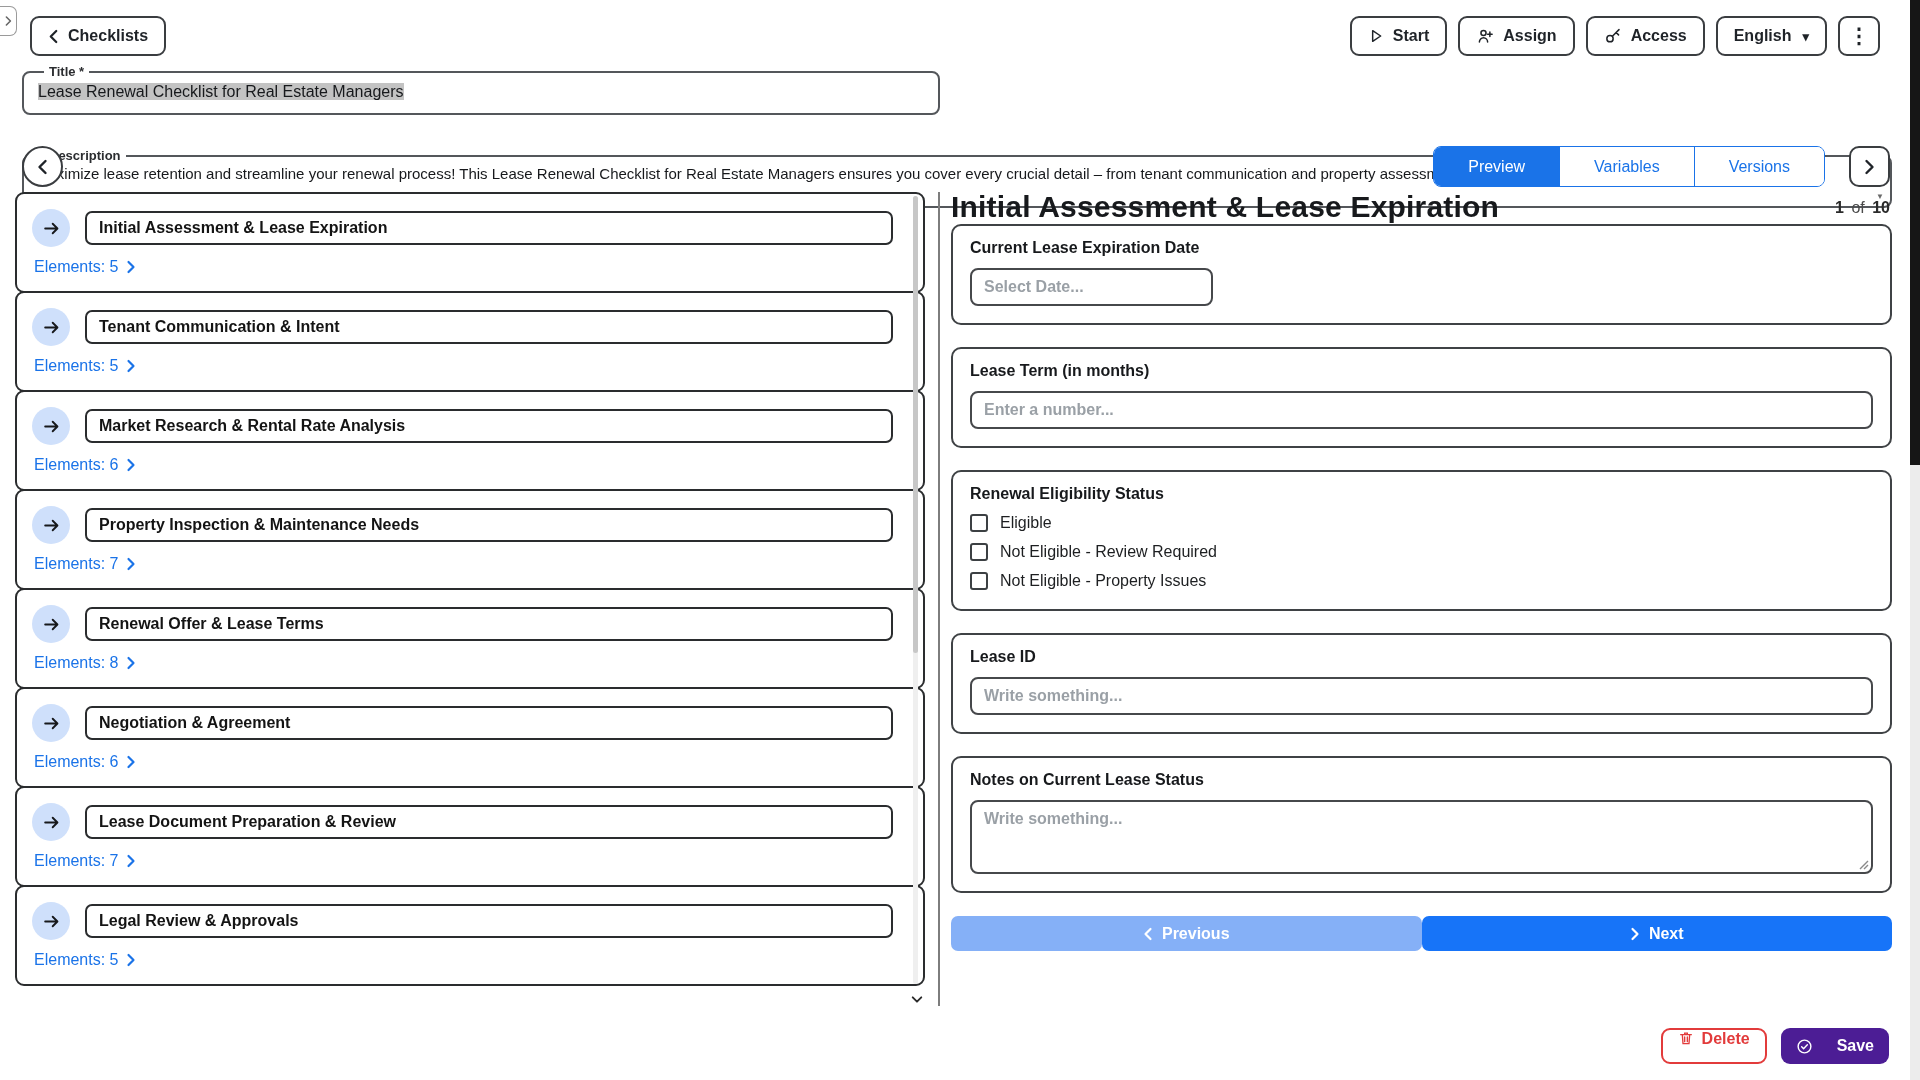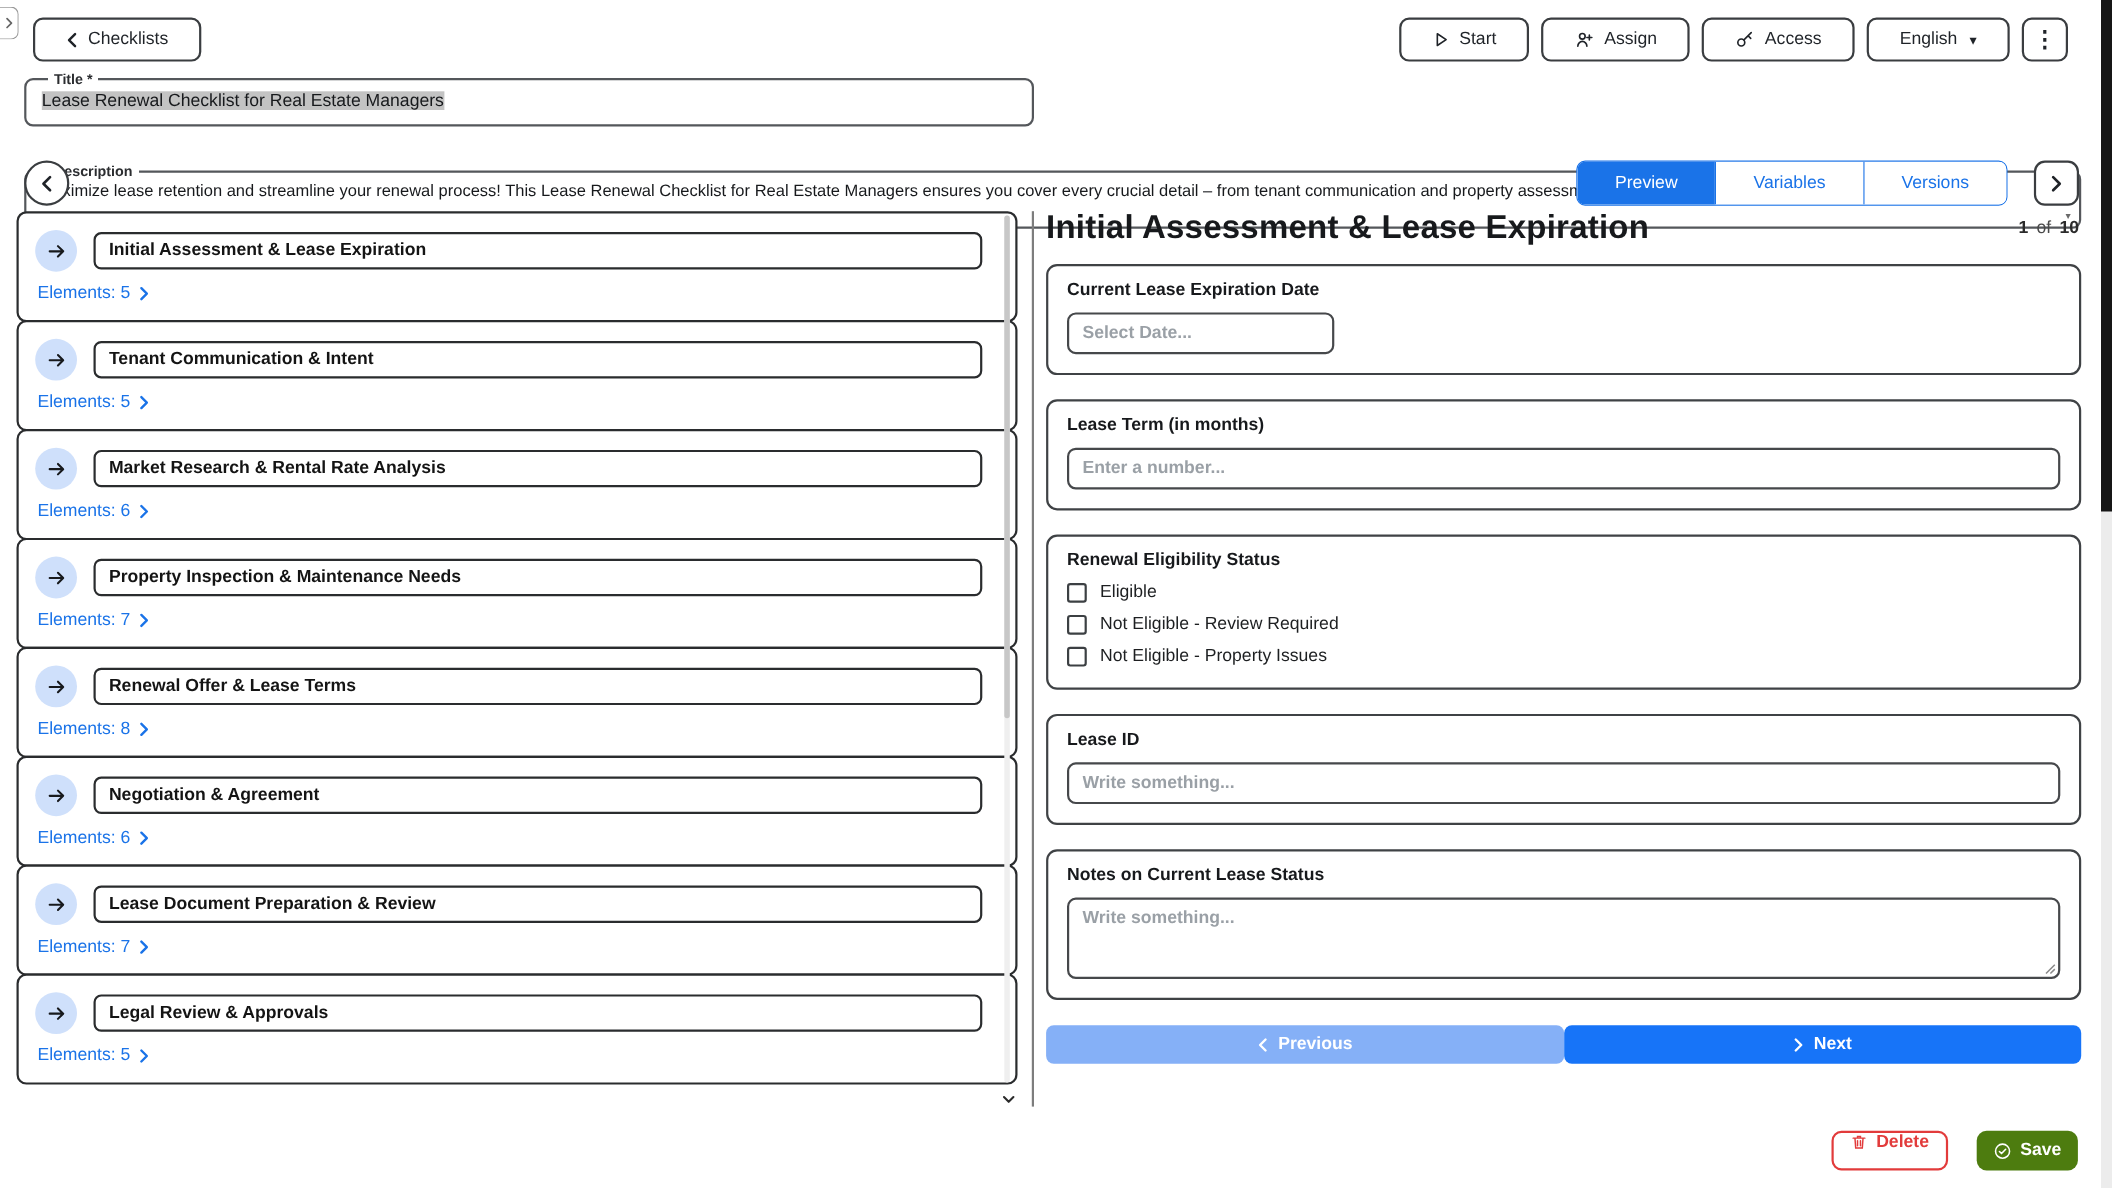--- a/index.html
+++ b/index.html
@@ -10,22 +10,22 @@
   
   .edge-tab { position: absolute; left: 0; top: 6px; width: 17px; height: 30px;
     border: 1px solid #9a9a9a; border-left: none; border-radius: 0 7px 7px 0;
     display: flex; align-items: center; justify-content: center; background: #fff; color: #555; }
 
   
   .topbar { position: absolute; left: 30px; right: 40px; top: 16px; height: 40px;
     display: flex; justify-content: space-between; align-items: center; }
   .topbar-right { display: flex; gap: 11px; align-items: center; }
   .btn { display: inline-flex; align-items: center; justify-content: center; gap: 9px; height: 40px;
-    padding: 0 28px; border: 2px solid #3a3d40; border-radius: 9px; background: #fff;
-    font-size: 16px; font-weight: 400; color: #1f2328; cursor: pointer; white-space: nowrap; }
+    padding: 0 16px; border: 2px solid #3a3d40; border-radius: 9px; background: #fff;
+    font-size: 16px; font-weight: 700; color: #1f2328; cursor: pointer; white-space: nowrap; }
   .btn-kebab { width: 42px; padding: 0; font-size: 21px; font-weight: 700; }
   .caret { font-size: 13px; margin-left: 2px; color: #1f2328; }
 
   
   .fields-row { position: absolute; left: 22px; right: 28px; top: 64px; display: flex; gap: 33px; align-items: stretch; flex-direction: column; }
   fieldset { border: 2px solid #54575b; border-radius: 8px; padding: 0 10px 6px; background: #fff; min-inline-size: 0; }
   legend { font-size: 13px; font-weight: 600; color: #2b2d30; padding: 0 5px; margin-left: 10px; }
   .field-title { width: 918px; flex: none; }
   .field-desc { flex: 1; position: relative; }
   .title-input { font-size: 16px; color: #17191c; padding: 4px 4px 6px; white-space: nowrap; overflow: hidden; cursor: text; }
@@ -66,21 +66,21 @@
   .panel-scroll-down { position: absolute; right: 2px; bottom: 2px; color: #2b2b2b; }
   .panel-divider { position: absolute; left: 938px; top: 192px; width: 2px; height: 814px; background: #7d7d7d; }
 
   
   .preview-panel { position: absolute; left: 951px; top: 190px; width: 941px; }
   .preview-heading { font-size: 30px; font-weight: 700; color: #17191c; letter-spacing: 0.2px; }
   .page-indicator { position: absolute; right: 2px; top: 9px; font-size: 16px; color: #2b2b2b; }
   .page-indicator .num { font-weight: 700; }
   .page-indicator .sep { font-weight: 400; color: #4a4a4a; padding: 0 3px; }
 
-  .cards { margin-top: 16px; display: flex; flex-direction: column; gap: 22px; }
+  .cards { display: flex; flex-direction: column; gap: 22px; }
   .card { border: 2px solid #3f4245; border-radius: 10px; background: #fff; padding: 13px 17px 17px; }
   .card-label { font-size: 16px; font-weight: 700; color: #17191c; margin-bottom: 11px; }
   .text-input { width: 100%; height: 38px; border: 2px solid #46484b; border-radius: 8px; background: #fff;
     padding: 0 12px; font-family: inherit; font-size: 16px; color: #17191c; outline: none; }
   .text-input::placeholder, .notes-textarea::placeholder { color: #9aa0a6; font-weight: 600; opacity: 1; }
   .date-input { width: 243px; }
   .checkbox-row { display: flex; align-items: center; gap: 12px; margin-bottom: 11px; font-size: 16px; color: #1d1f21; }
   .checkbox-row:last-child { margin-bottom: 2px; }
   .checkbox { width: 18px; height: 18px; border: 2px solid #3c4043; border-radius: 3px; background: #fff; flex: none; cursor: pointer; }
   .notes-wrap { position: relative; }
@@ -91,22 +91,22 @@
   .pager { display: flex; margin-top: 23px; }
   .pager-btn { flex: 1; height: 35px; border: none; border-radius: 7px; color: #fff; font-size: 16px; font-weight: 600;
     display: flex; align-items: center; justify-content: center; gap: 9px; cursor: pointer; font-family: inherit; }
   .prev-btn { background: #85b0f7; }
   .next-btn { background: #1774f8; }
 
   
   .footer-actions { position: absolute; right: 31px; bottom: 16px; display: flex; gap: 14px; align-items: center; }
   .delete-btn { height: 36px; padding: 0 15px; background: #fff; border: 2px solid #e23b3b; border-radius: 9px;
     color: #e23b3b; font-size: 16px; font-weight: 600; display: flex; align-items: flex-start; gap: 8px; cursor: pointer; font-family: inherit; }
-  .save-btn { height: 36px; padding: 0 15px; background: #4d7c0f; border: none; border-radius: 9px;
-    color: #fff; font-size: 16px; font-weight: 600; display: flex; align-items: center; gap: 8px; cursor: pointer; font-family: inherit; margin-left: 12px; }
+  .save-btn { height: 36px; padding: 0 15px; background: #4c1d95; border: none; border-radius: 9px;
+    color: #fff; font-size: 16px; font-weight: 600; display: flex; align-items: center; gap: 24px; cursor: pointer; font-family: inherit; }
 
   
   .page-scrollbar { position: absolute; right: 0; top: 0; width: 10px; height: 1080px; background: #ececec; }
   .page-scroll-thumb { position: absolute; top: 0; left: 0; width: 10px; height: 465px; background: #161616; }
 
   .chev { display: block; }
 </style>
 </head>
 <body>
 

